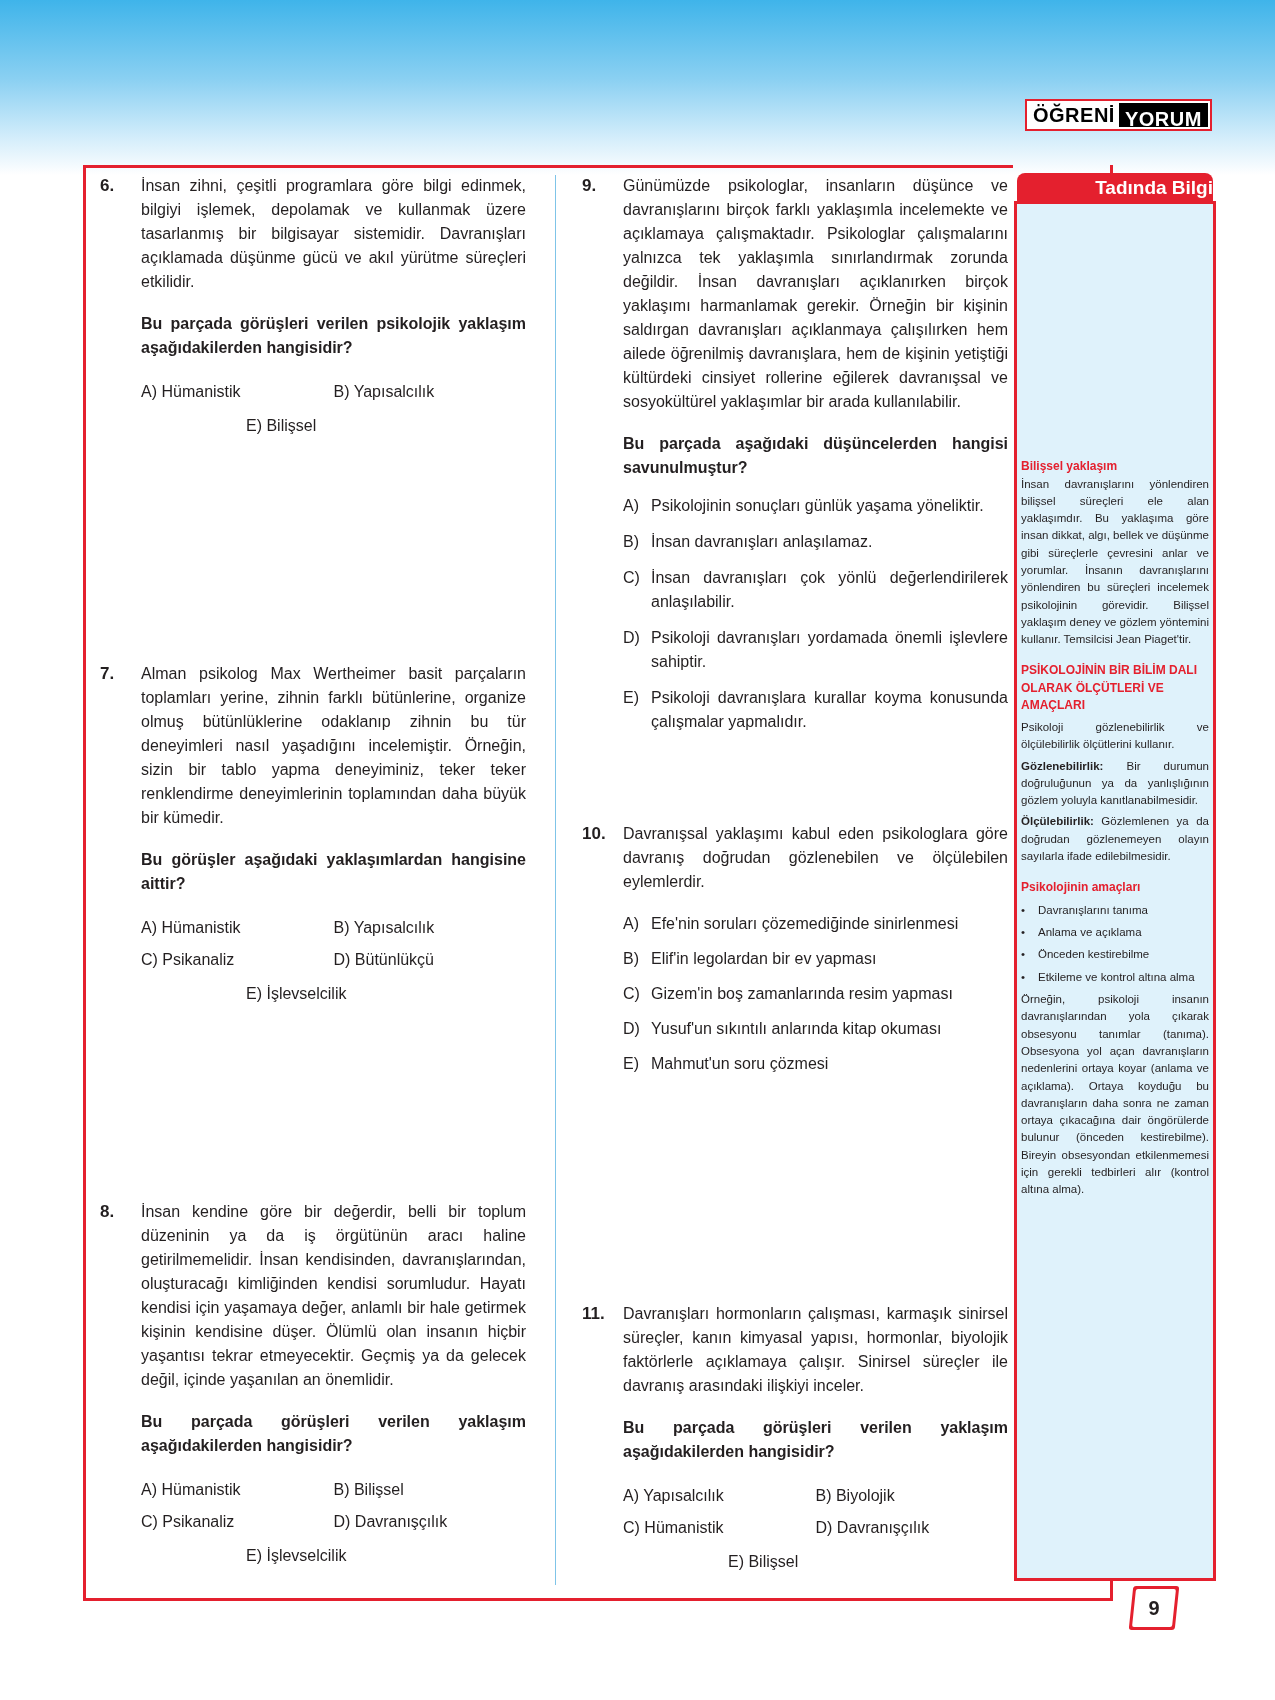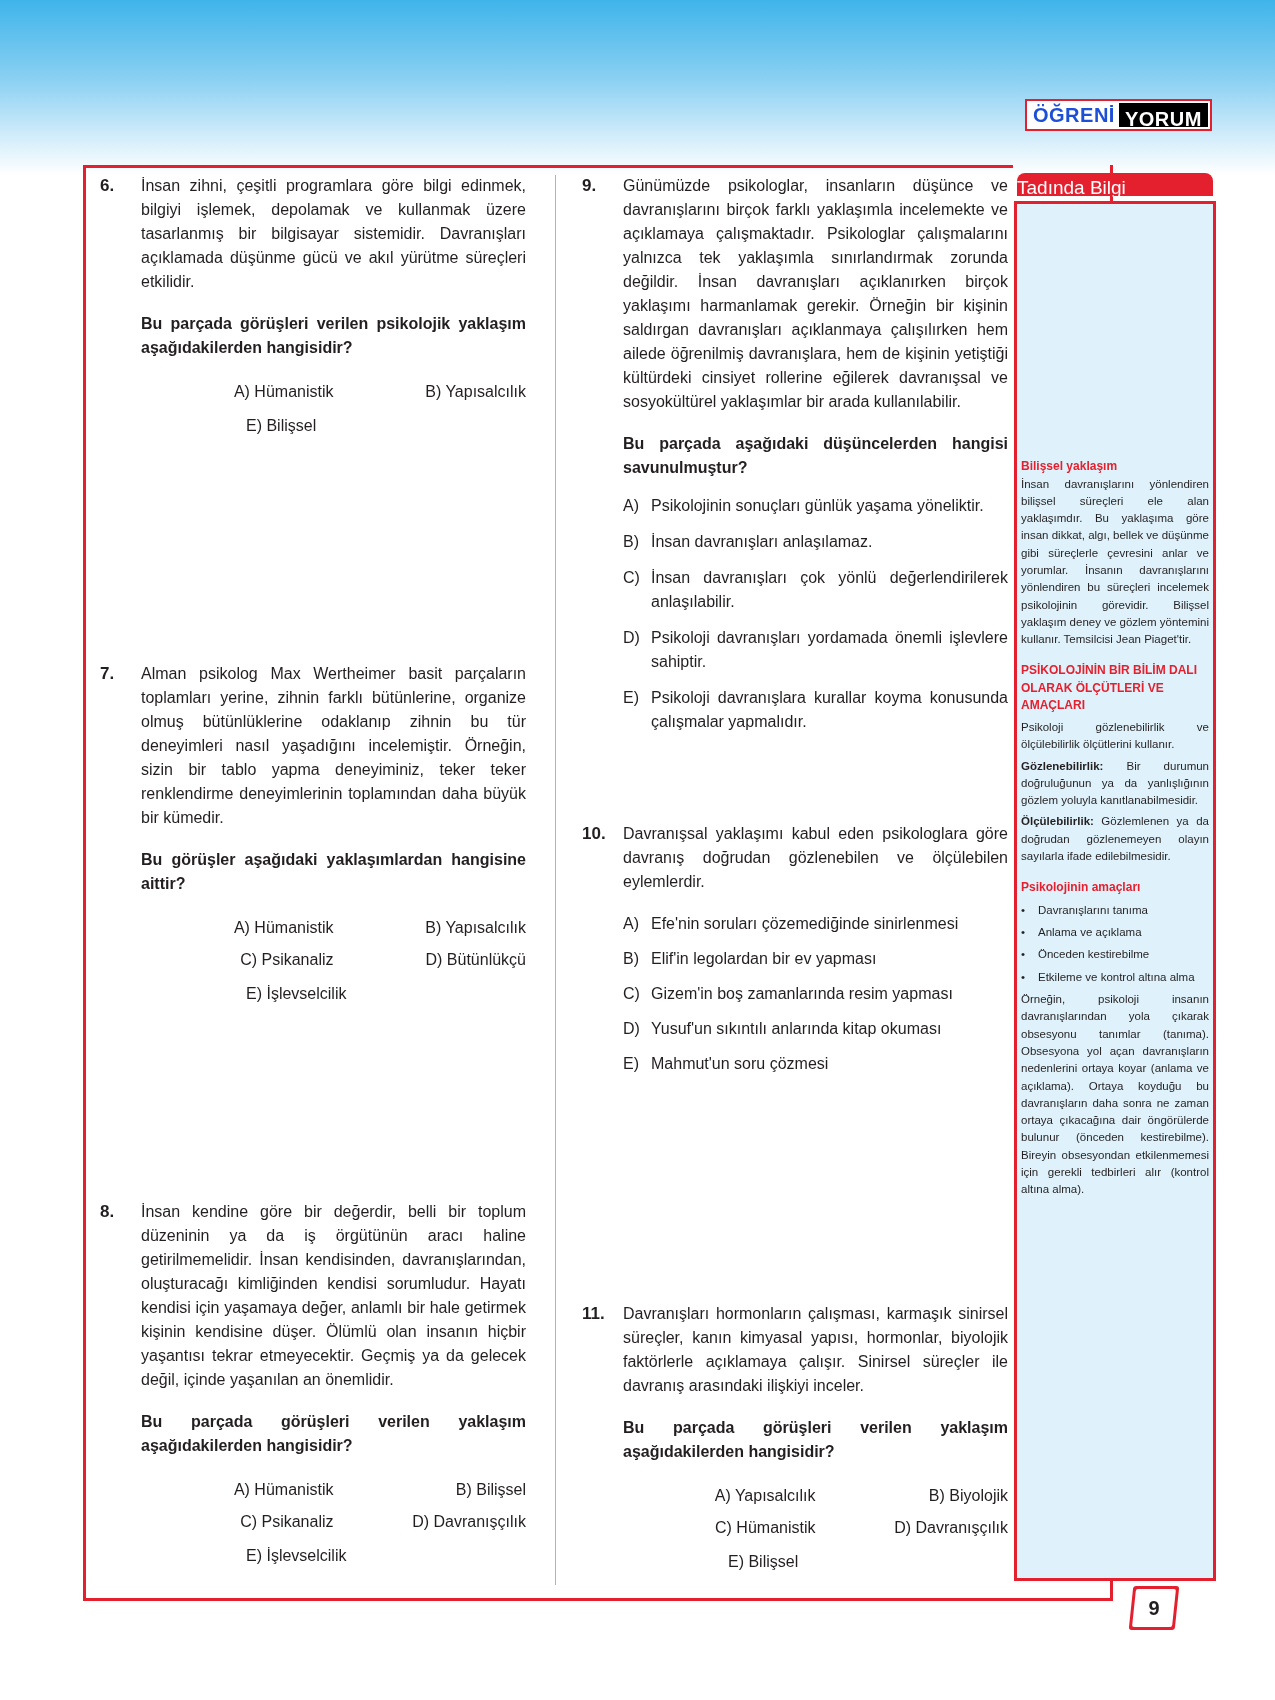--- a/index.html
+++ b/index.html
@@ -4,43 +4,43 @@
 <style>
   * { margin:0; padding:0; box-sizing:border-box; }
   html, body { width:1275px; height:1700px; background:#ffffff; overflow:hidden; }
   body { position:relative; font-family:"Liberation Sans", sans-serif; color:#231f20; }
 
   .top-band { position:absolute; left:0; top:0; width:1275px; height:175px;
     background:linear-gradient(to bottom, #3fb4ea 0%, #8ad0f2 45%, #d6eefb 80%, #ffffff 100%); }
 
   .brand { position:absolute; left:1025px; top:99px; height:32px; display:flex;
     border:2px solid #e4202e; background:#fff; padding:2px; }
-  .brand .b1 { background:#fff; color:#1d4ed8; font-weight:bold; font-size:20px; padding:0 4px; line-height:24px; letter-spacing:0.5px; }
+  .brand .b1 { background:#fff; color:#000000; font-weight:bold; font-size:20px; padding:0 4px; line-height:24px; letter-spacing:0.5px; }
   .brand .b2 { background:#000000; color:#fff; font-weight:bold; font-size:20px; padding:4px 6px; line-height:24px; letter-spacing:0.5px; }
 
   .frame { position:absolute; left:83px; top:165px; width:1030px; height:1436px; border:3px solid #e4202e; border-top:none; }
   .frame-top-line { position:absolute; left:83px; top:165px; width:930px; height:3px; background:#e4202e; }
   .col-divider { position:absolute; left:555px; top:175px; width:1px; height:1410px; background:#7fc4e8; }
 
   .q { position:absolute; font-size:16px; line-height:24px; color:#231f20; }
   .q .num { position:absolute; left:0; top:0; font-weight:bold; font-size:17px; }
   .q .body { margin-left:41px; text-align:justify; }
   .q .ask { margin-left:41px; font-weight:bold; margin-top:18px; text-align:justify; }
   .opts2 { margin-left:41px; margin-top:16px; position:relative; }
   .opts2 .row { display:flex; height:32px; line-height:32px; }
-  .opts2 .row span { width:204px; display:block;text-align:right; }
+  .opts2 .row span { width:204px; display:block; }
   .opts2 .last { padding-left:105px; height:32px; line-height:36px; }
   .optsv { margin-left:41px; margin-top:14px; }
   .optsv .opt { display:flex; margin-bottom:12px; line-height:24px; }
   .optsv .opt .l { width:28px; flex:none; }
   .optsv .opt .t { flex:1; text-align:justify; }
   .u { text-decoration:underline; }
 
-  .tb-header { position:absolute; left:1017px; top:173px; width:196px; height:23px; background:#e4202e;
-    border-radius:8px 8px 0 0; color:#fff; font-weight:normal; font-size:19px; text-align:left; line-height:30px; }
+  .tb-header { position:absolute; left:1017px; top:173px; width:196px; height:30px; background:#e4202e;
+    border-radius:8px 8px 0 0; color:#fff; font-weight:bold; font-size:19px; text-align:right; line-height:30px; }
   .tb-box { position:absolute; left:1014px; top:201px; width:202px; height:1380px; border:3px solid #e4202e; background:#dff2fb; }
   .tb-content { position:absolute; left:1021px; top:458px; width:188px; font-size:11.5px; line-height:17.3px; color:#231f20; }
   .tb-content p { text-align:justify; }
   .tb-h { color:#e4202e; font-weight:bold; font-size:12px; line-height:17.5px; }
   .tb-gap { height:14px; }
   .tb-list { list-style:none; }
   .tb-list li { display:flex; margin:5px 0; }
   .tb-list li .bu { width:17px; flex:none; }
 
   .page-num { position:absolute; left:1131px; top:1586px; width:46px; height:44px; background:#e4202e;

